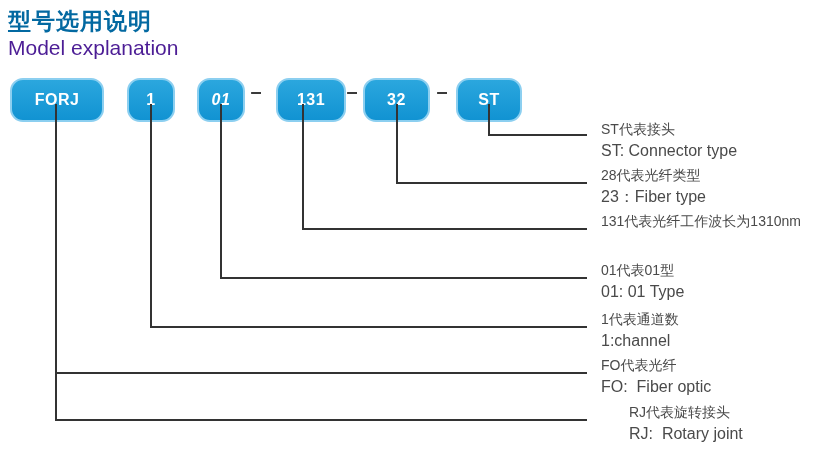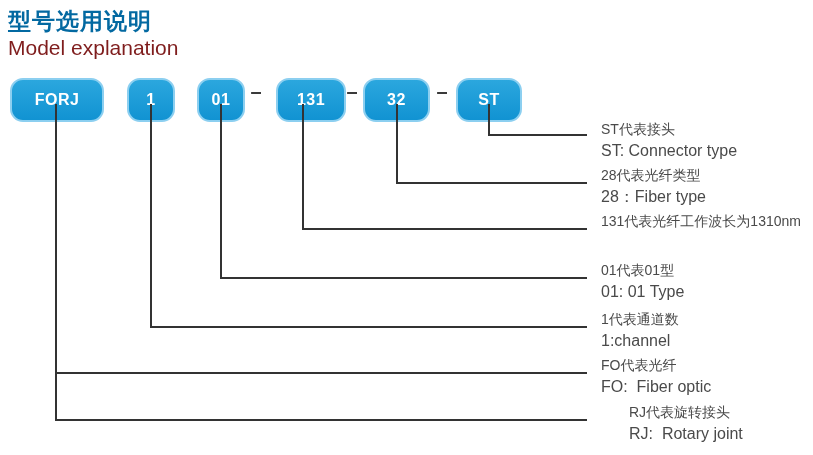--- a/index.html
+++ b/index.html
@@ -11,35 +11,35 @@
     font-family: "Liberation Sans", "DejaVu Sans", sans-serif;
     overflow: hidden;
   }
   .title-zh {
     position: absolute; left: 8px; top: 6px;
     font-size: 23px; font-weight: bold; color: #0369a1;
     letter-spacing: 1px; white-space: pre;
   }
   .title-en {
     position: absolute; left: 8px; top: 36px;
-    font-size: 21px; font-weight: 400; color: #7f1d1d; white-space: pre;
+    font-size: 21px; font-weight: 400; color: #4c1d95; white-space: pre;
   }
   .badge {
     position: absolute; top: 78px; height: 44px;
     box-sizing: border-box;
     border: 2px solid #8ccff0;
     border-radius: 13px;
     background: linear-gradient(180deg, #2ba7de 0%, #1193d2 100%);
     color: #ffffff; font-weight: bold; font-size: 16px;
     display: flex; align-items: center; justify-content: center;
     letter-spacing: 0.5px;
   }
   .b-forj { left: 10px;  width: 94px; }
   .b-1    { left: 127px; width: 48px; }
-  .b-01   { left: 197px; width: 48px; }
+  .b-01   { left: 197px; width: 48px; font-style: italic; }
   .b-131  { left: 276px; width: 70px; }
   .b-28   { left: 363px; width: 67px; }
   .b-st   { left: 456px; width: 66px; }
   .sep {
     position: absolute; top: 78px; height: 26px; width: 20px;
     display: flex; align-items: center; justify-content: center;
     color: #3a3a3a; font-weight: bold; font-size: 20px;
   }
   .sep-1 { left: 246px; }
   .sep-2 { left: 342px; }
@@ -102,21 +102,21 @@
   <div class="line v v-forj"></div>
   <div class="line h h-fo"></div>
   <div class="line h h-rj"></div>
 
   <div class="expl e-connector">
     <div class="zh">ST代表接头</div>
     <div class="en">ST: Connector type</div>
   </div>
   <div class="expl e-fiber">
     <div class="zh">28代表光纤类型</div>
-    <div class="en">28：Fiber type</div>
+    <div class="en">23：Fiber type</div>
   </div>
   <div class="expl e-wavelength">
     <div class="zh">131代表光纤工作波长为1310nm</div>
   </div>
   <div class="expl e-type">
     <div class="zh">01代表01型</div>
     <div class="en">01: 01 Type</div>
   </div>
   <div class="expl e-channel">
     <div class="zh">1代表通道数</div>

